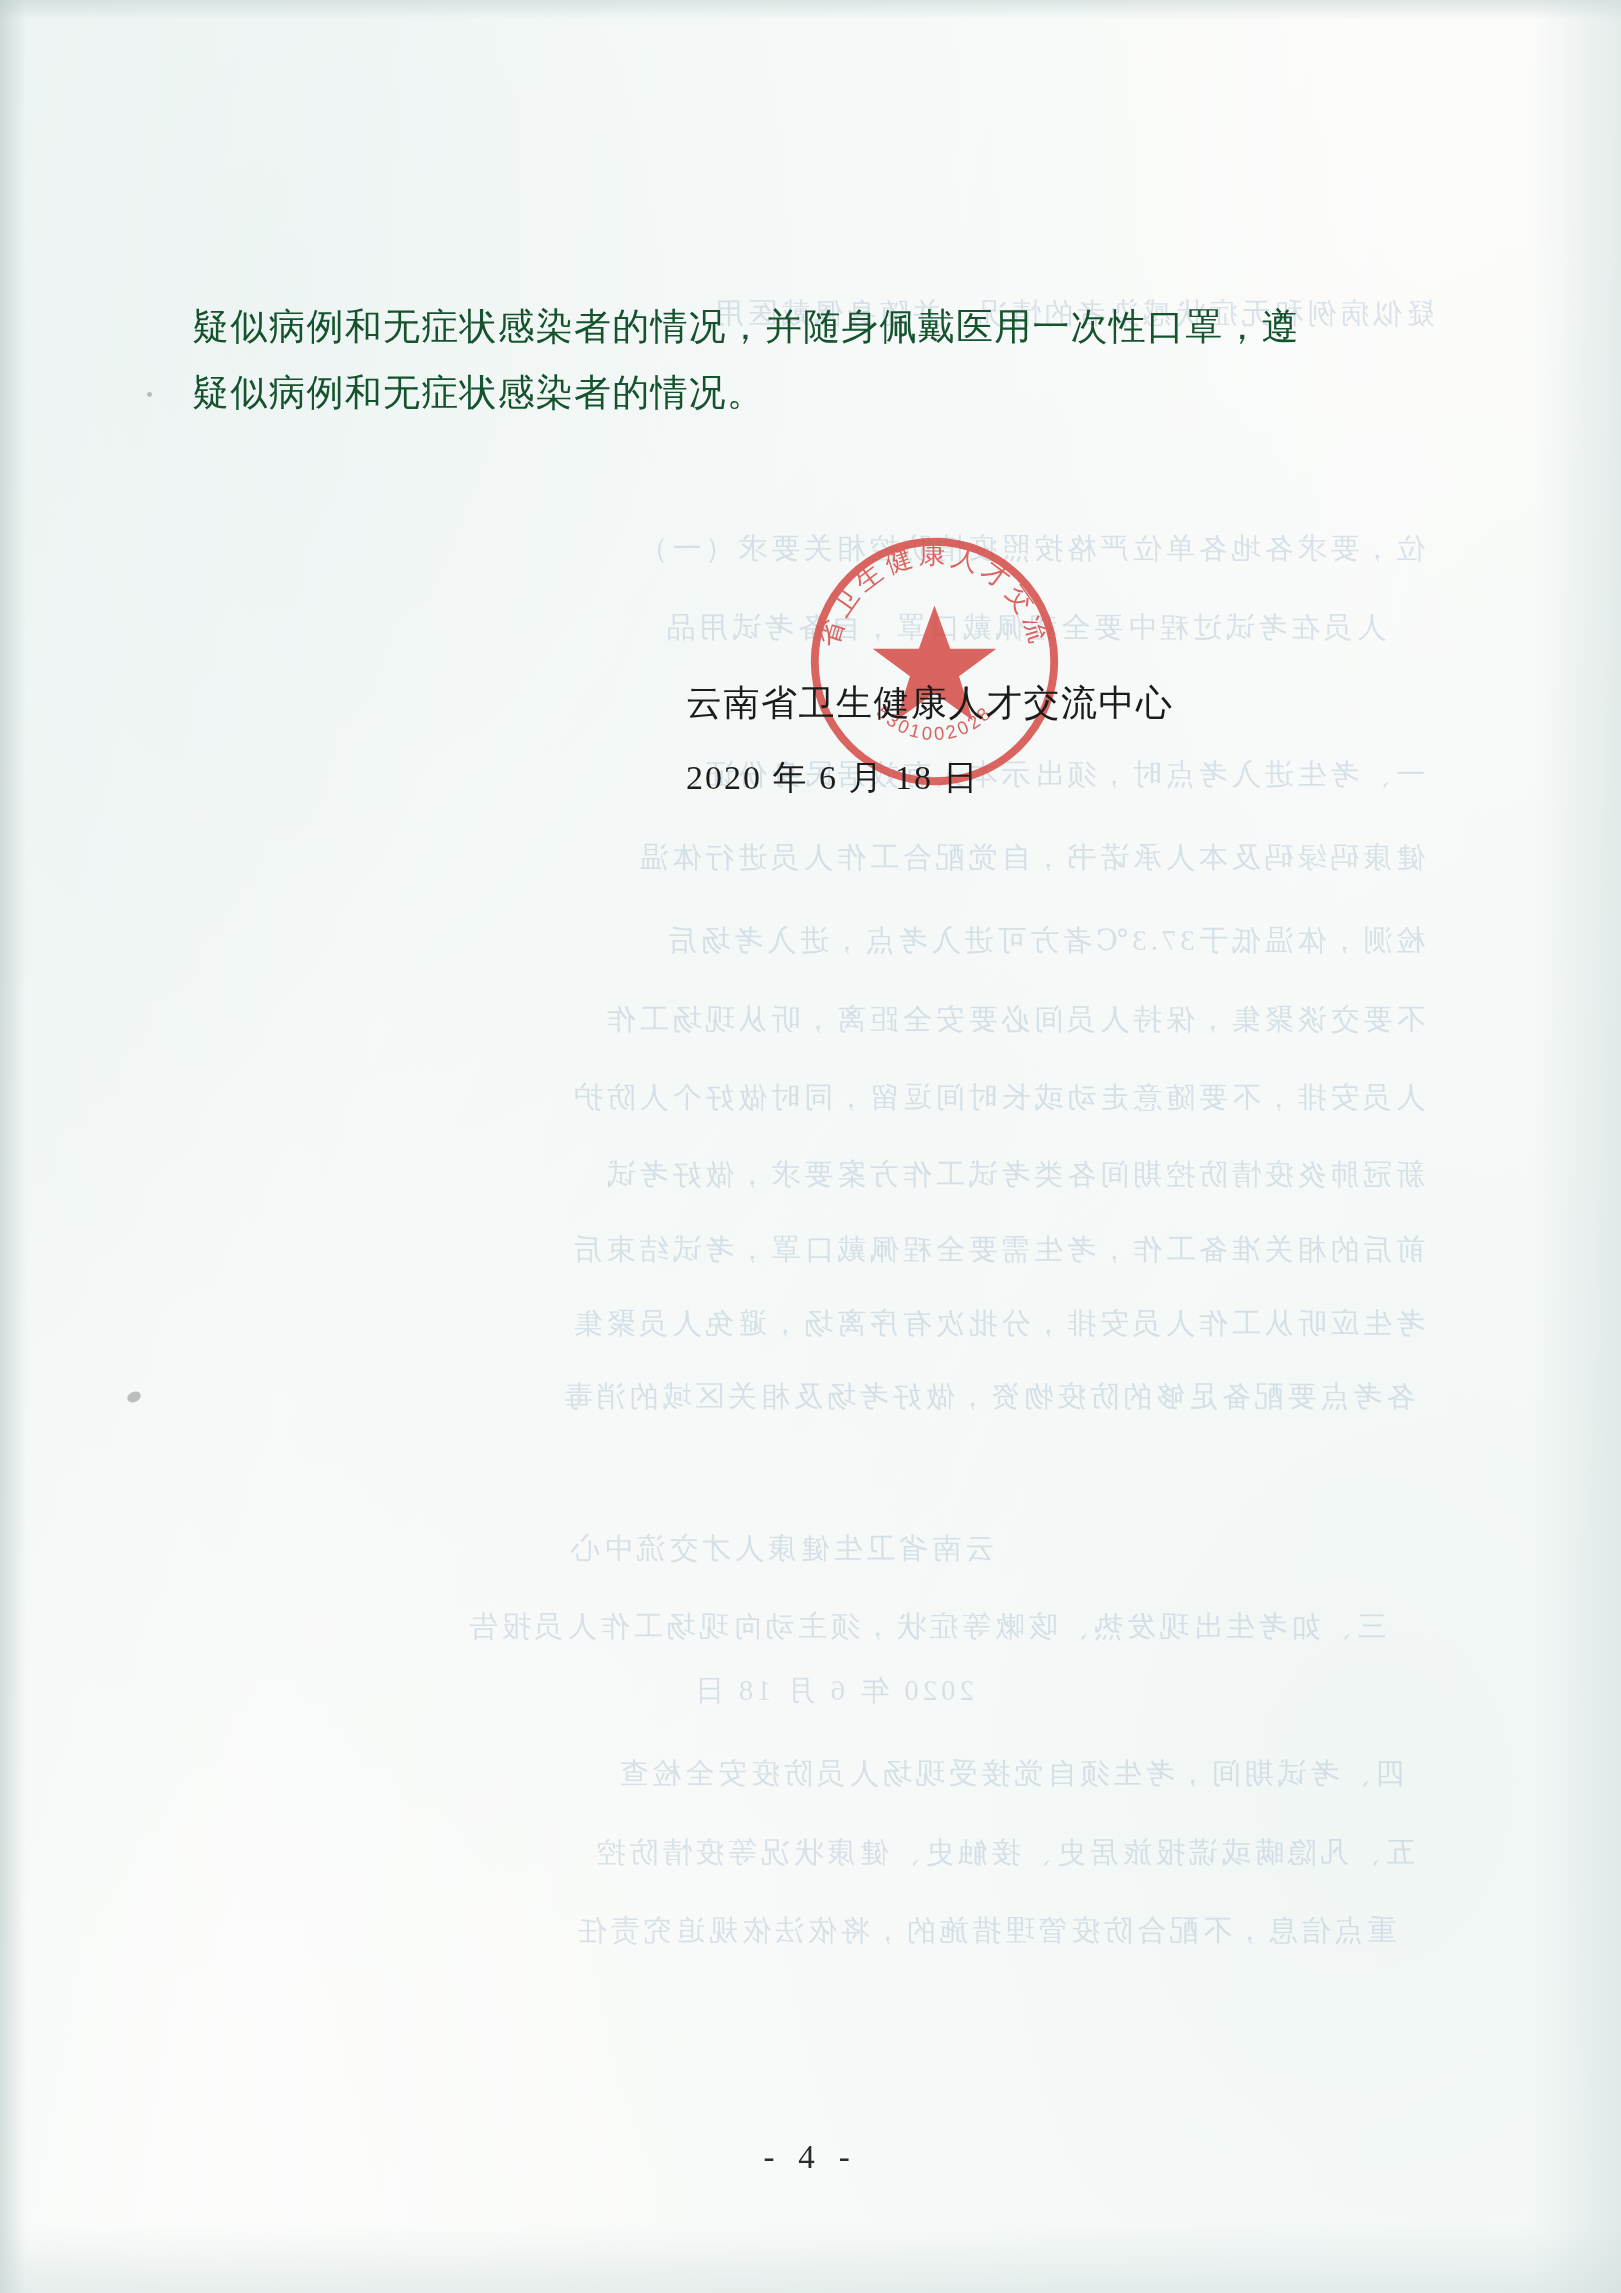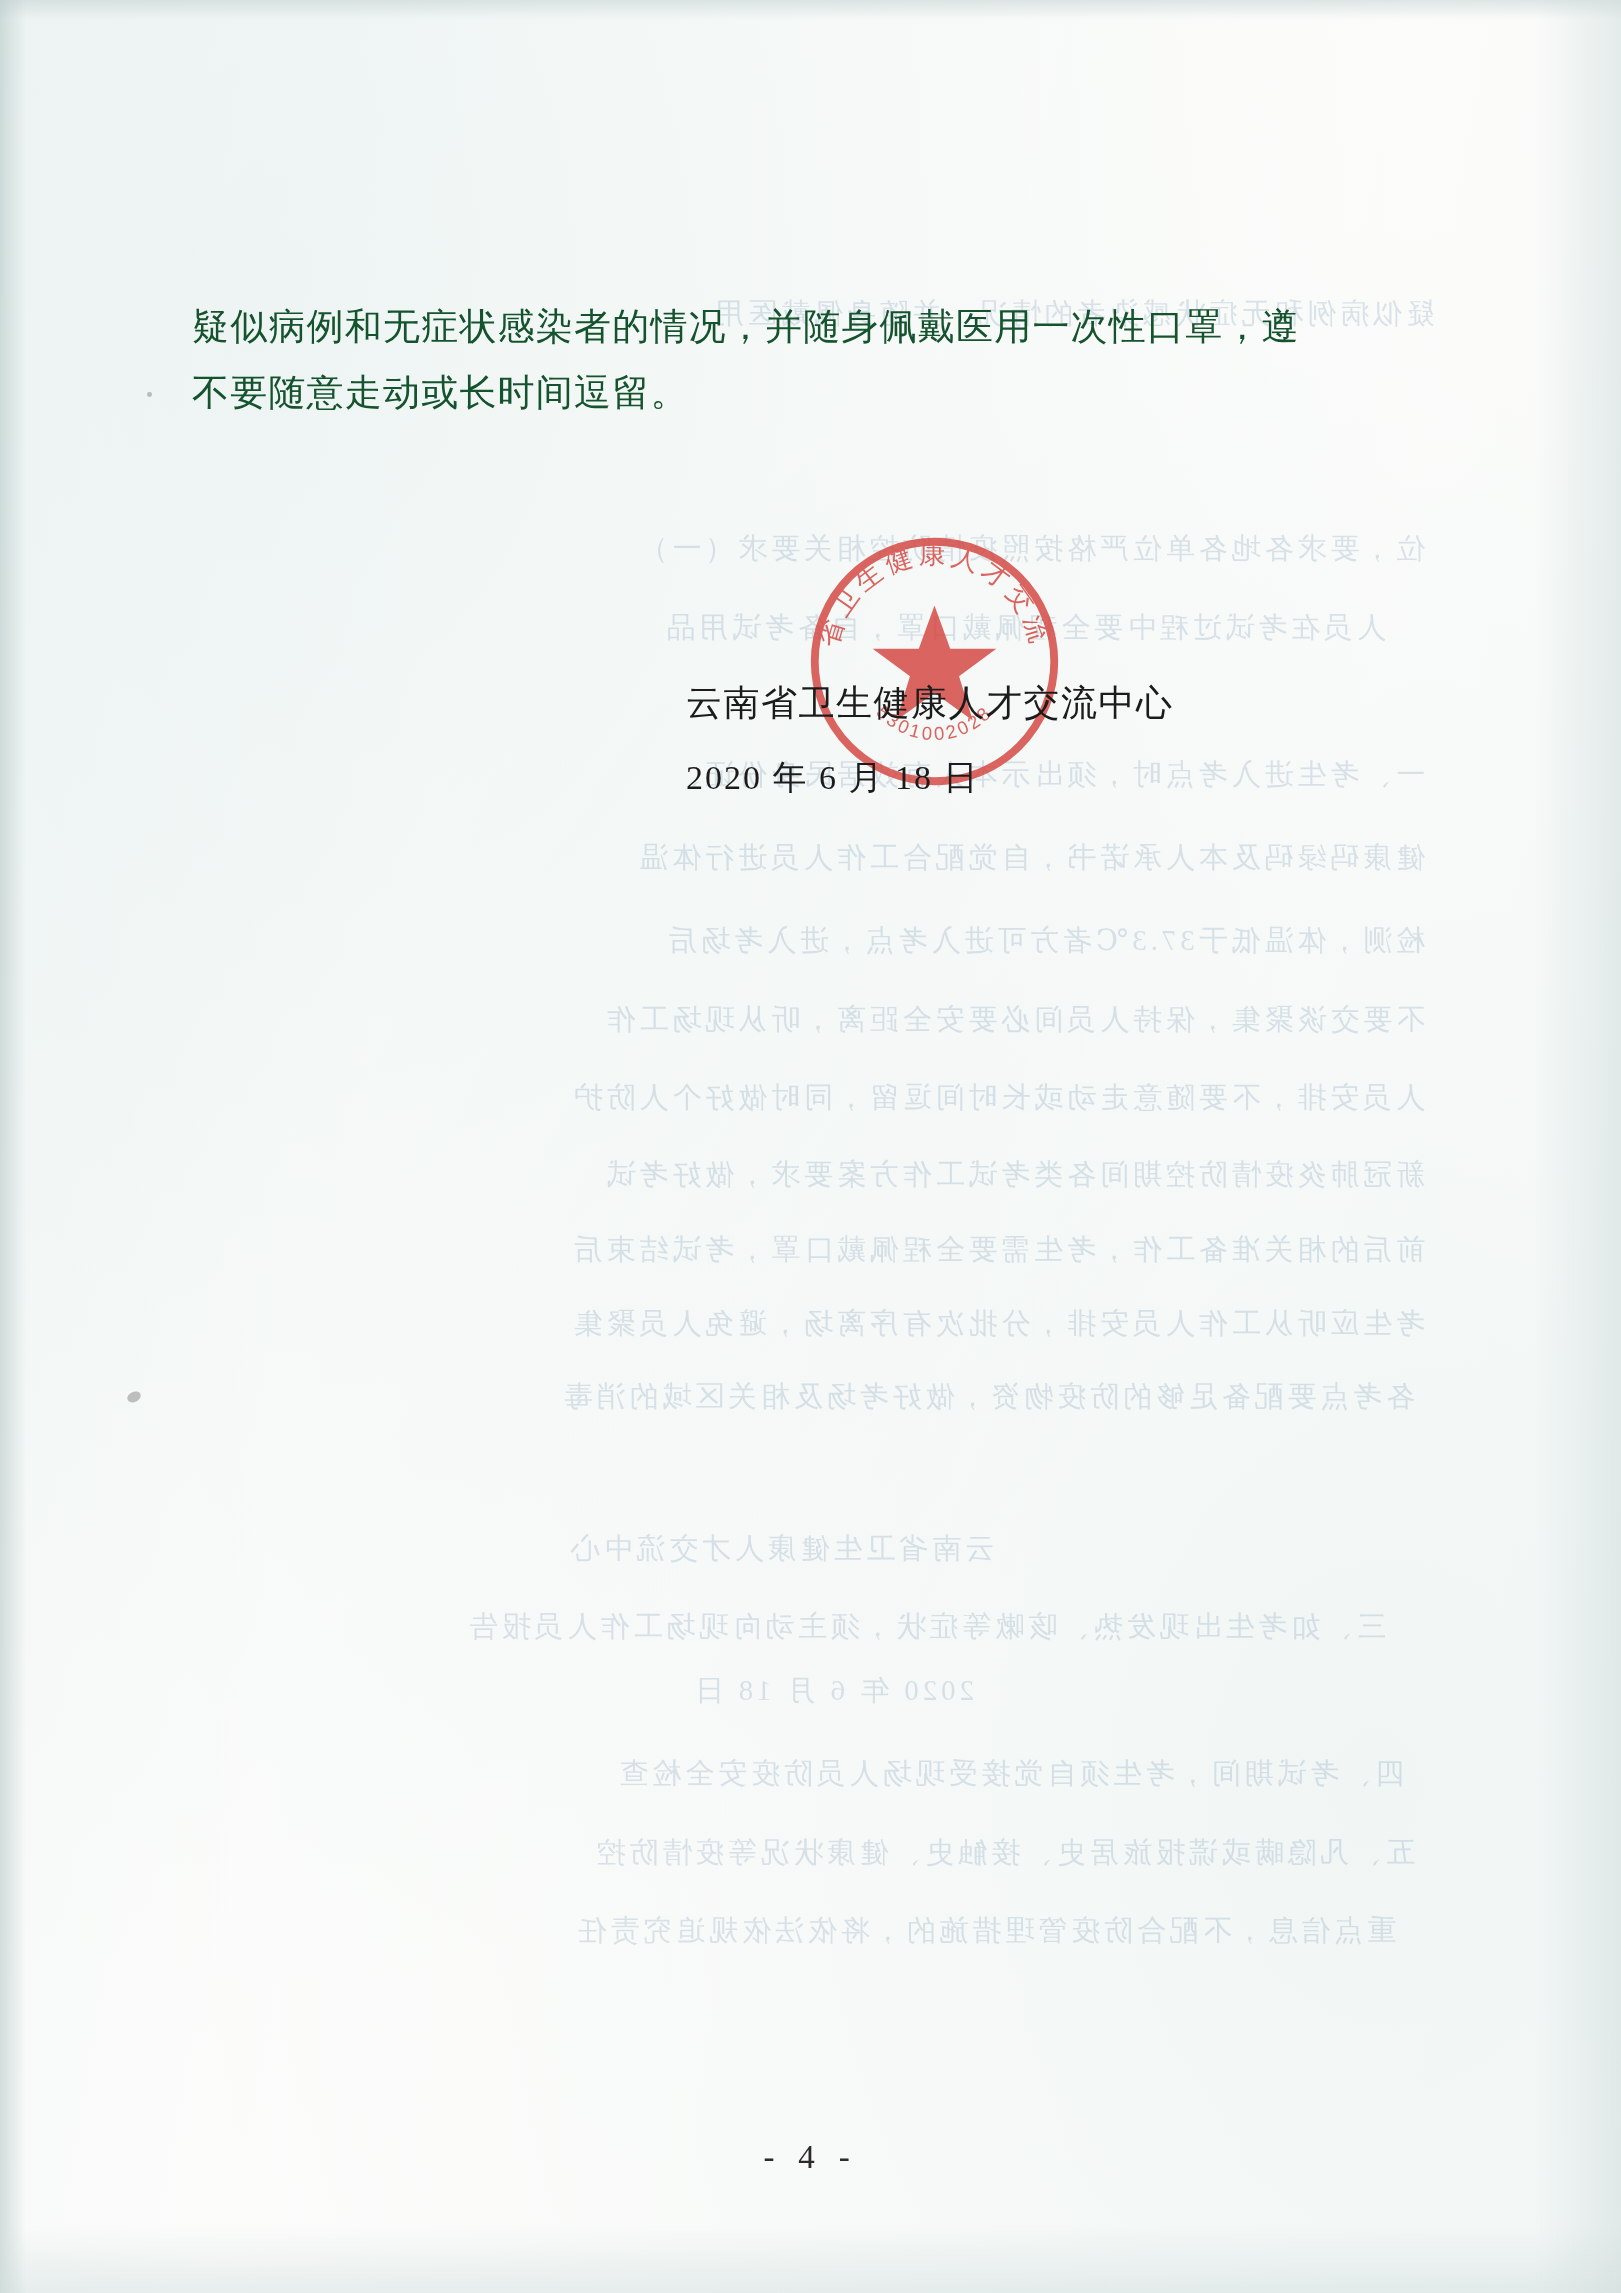--- a/index.html
+++ b/index.html
@@ -167,21 +167,21 @@
     <div class="bleed-line" style="left:627px; top:1529px;">云南省卫生健康人才交流中心</div>
     <div class="bleed-line" style="left:235px; top:1607px;">三、如考生出现发热、咳嗽等症状，须主动向现场工作人员报告</div>
     <div class="bleed-line" style="left:647px; top:1671px;">2020 年 6 月 18 日</div>
     <div class="bleed-line" style="left:216px; top:1754px;">四、考试期间，考生须自觉接受现场人员防疫安全检查</div>
     <div class="bleed-line" style="left:206px; top:1833px;">五、凡隐瞒或谎报旅居史、接触史、健康状况等疫情防控</div>
     <div class="bleed-line" style="left:225px; top:1911px;">重点信息，不配合防疫管理措施的，将依法依规追究责任</div>
   </div>
 
   <div class="body-text">
     <p>疑似病例和无症状感染者的情况，并随身佩戴医用一次性口罩，遵</p>
-    <p class="indent2">不要随意走动或长时间逗留。</p>
+    <p class="indent2">疑似病例和无症状感染者的情况。</p>
   </div>
 
   <div class="seal">
     <svg width="265" height="265" viewBox="0 0 270 270" xmlns="http://www.w3.org/2000/svg">
       <defs>
         <path id="sealArcTop" d="M 35,135 A 100,100 0 0 1 235,135"></path>
         <path id="sealArcBottom" d="M 55,135 A 80,80 0 0 0 215,135"></path>
       </defs>
       <g opacity="0.82">
         <circle cx="135" cy="135" r="122" fill="none" stroke="#d4443f" stroke-width="8"></circle>

